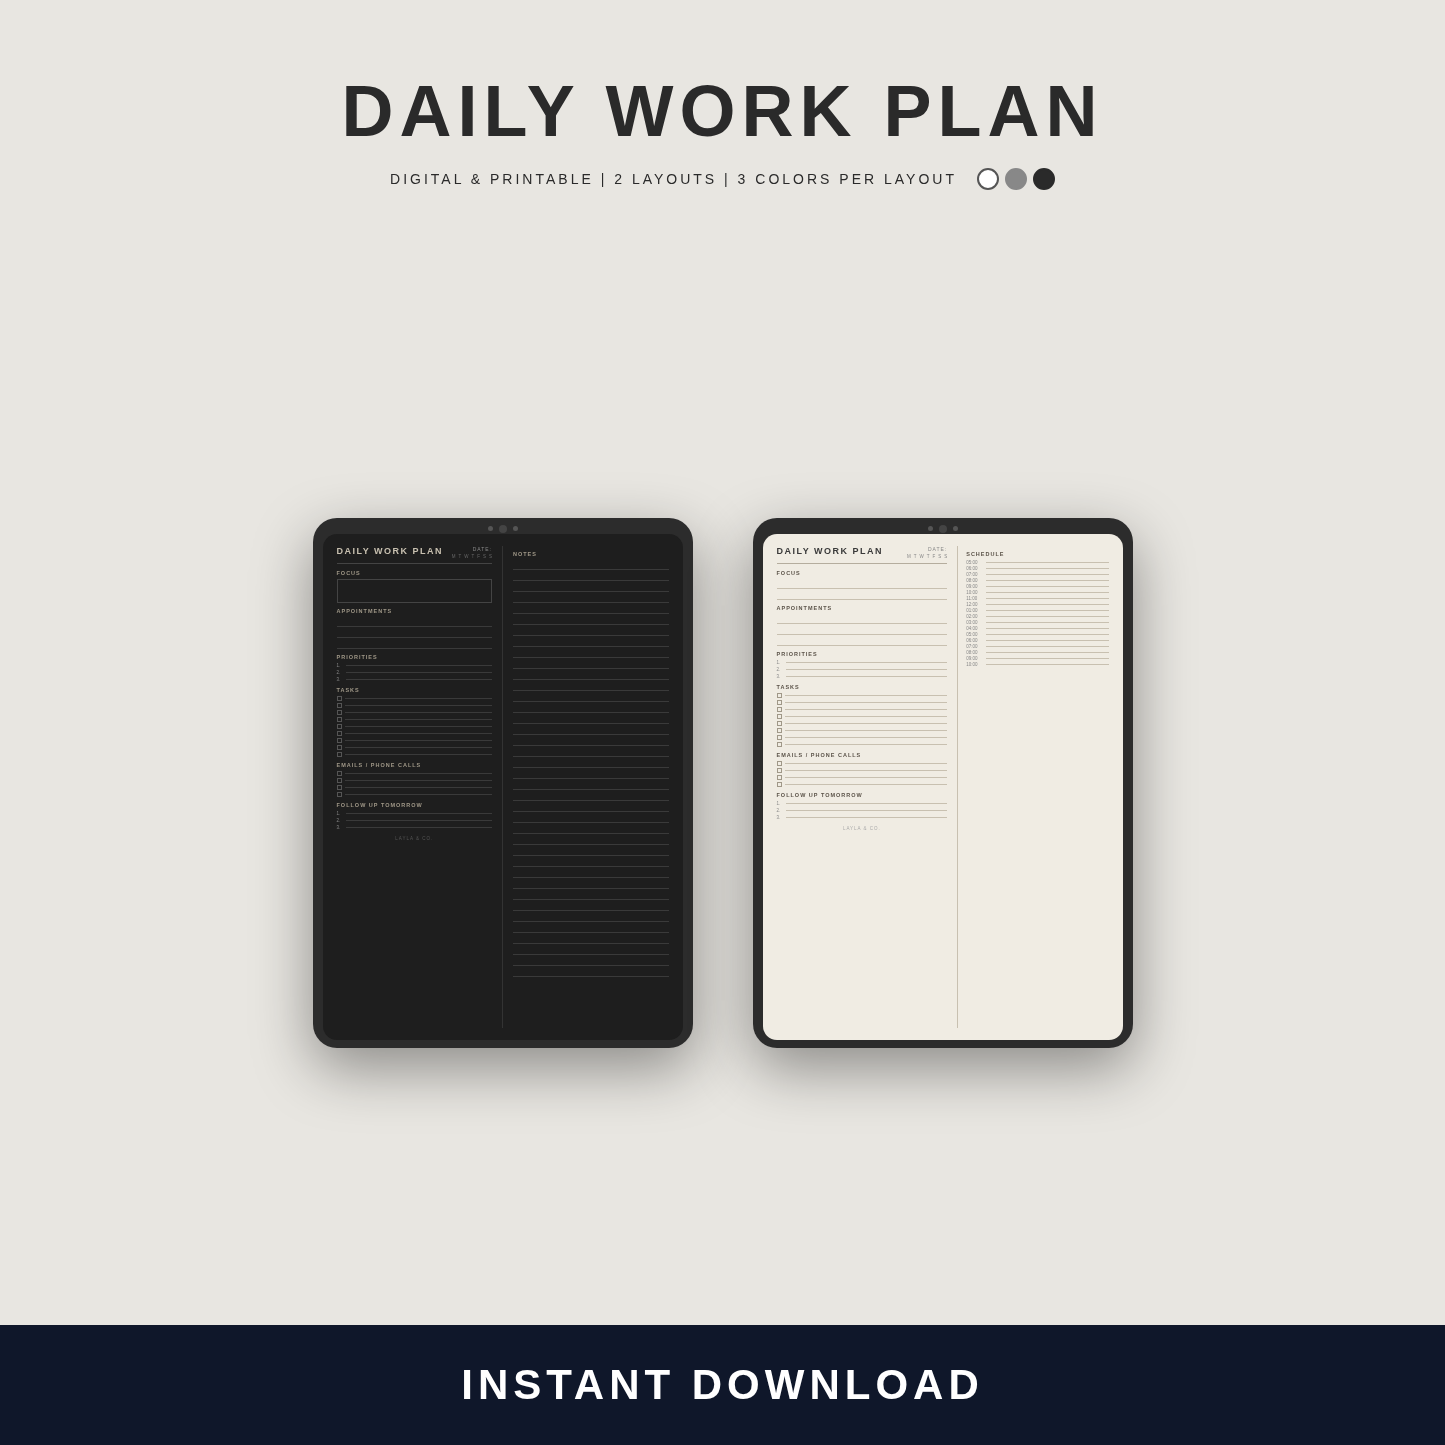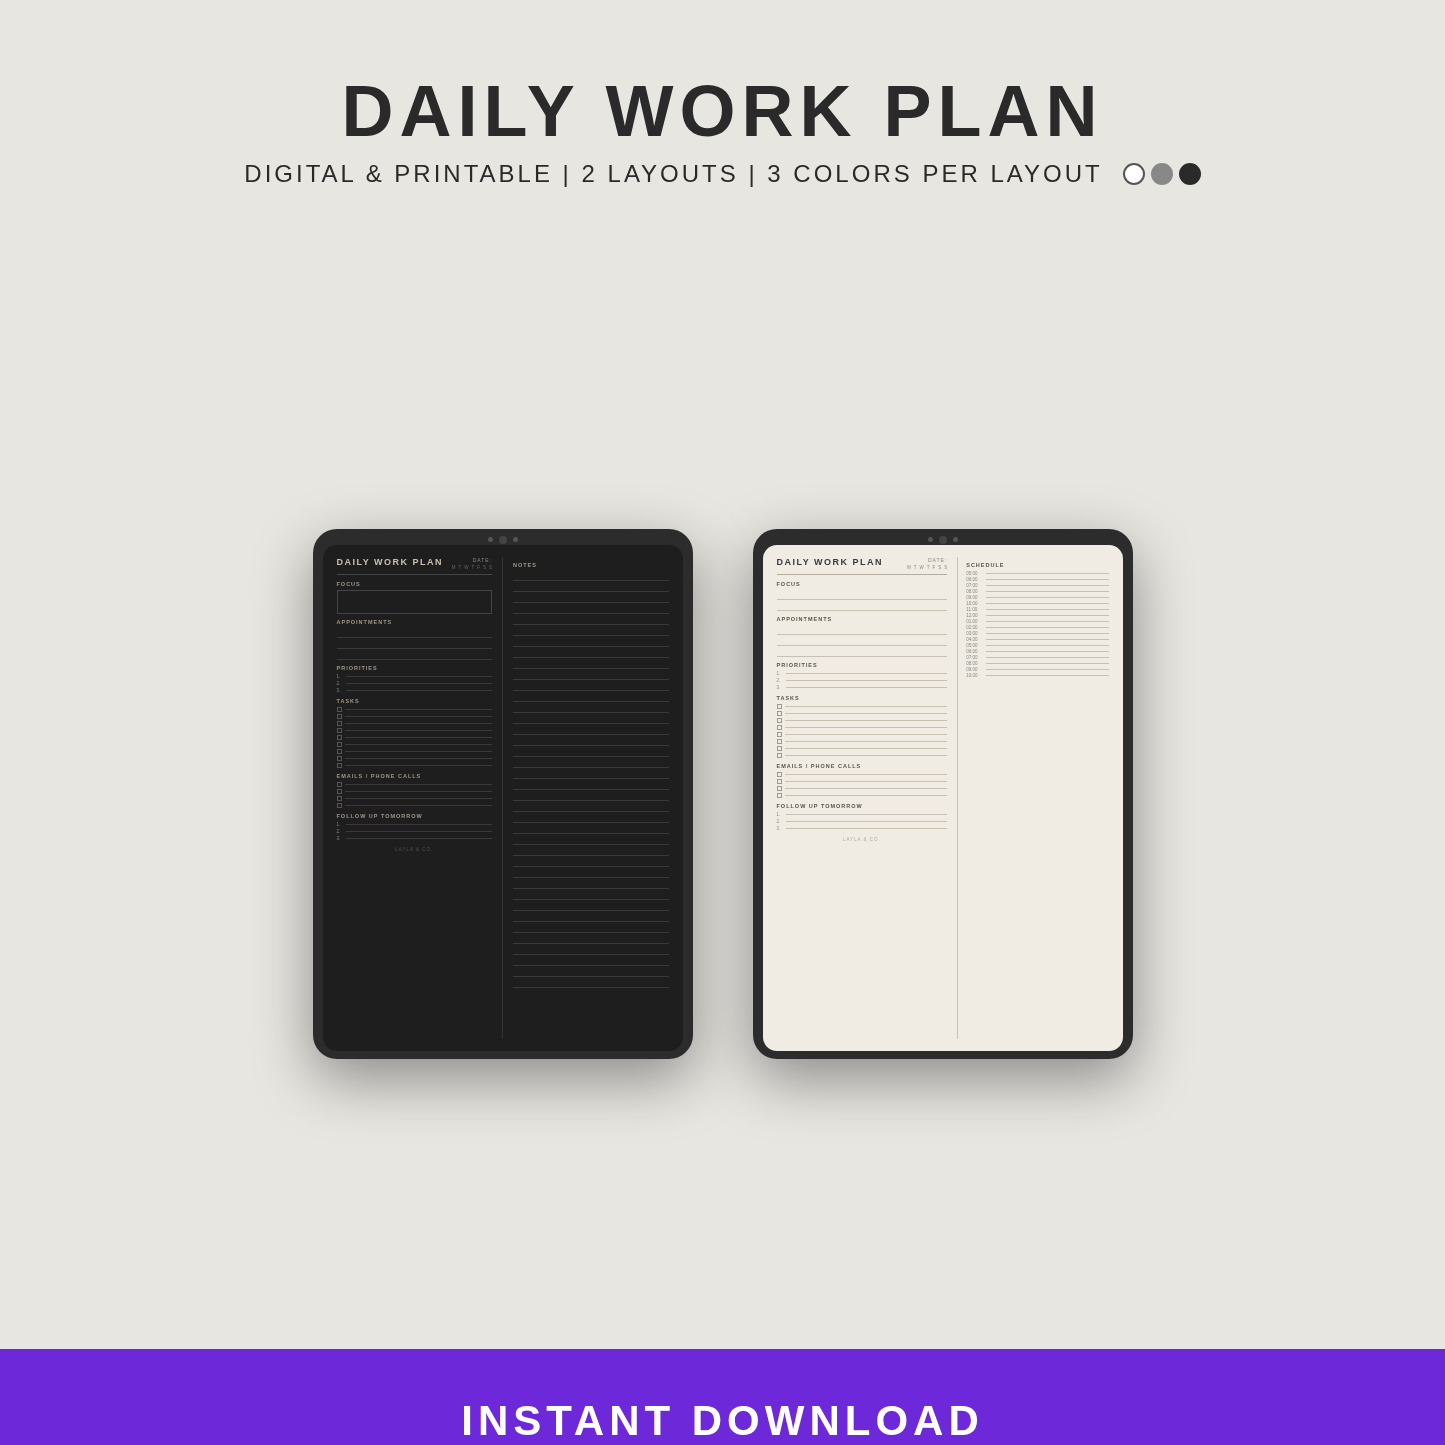--- a/index.html
+++ b/index.html
@@ -21,25 +21,25 @@
       padding-bottom: 30px;
     }
     .main-title {
       font-size: 72px;
       font-weight: 900;
       letter-spacing: 6px;
       color: #2a2a2a;
       text-transform: uppercase;
     }
     .subtitle {
-      font-size: 24px;
+      font-size: 14px;
       font-weight: 400;
       letter-spacing: 3px;
       color: #2a2a2a;
-      margin-top: 8px;
+      margin-top: 16px;
       display: flex;
       align-items: center;
       justify-content: center;
       gap: 16px;
     }
     .color-circles {
       display: inline-flex;
       align-items: center;
       gap: 6px;
       margin-left: 4px;
@@ -285,24 +285,24 @@
     .time-line {
       flex: 1;
       height: 0.5px;
       background: #c8c0b0;
     }
     .light-screen .time-line { background: #c8c0b0; }
 
     
     .bottom-bar {
       width: 100%;
-      background: #6d28d9;
-      height: 96px;
-      display: flex;
-      align-items: flex-end;
+      background: #0f172a;
+      height: 120px;
+      display: flex;
+      align-items: center;
       justify-content: center;
       margin-top: auto;
     }
     .instant-download-text {
       font-size: 42px;
       font-weight: 900;
       letter-spacing: 5px;
       color: #fff;
       text-transform: uppercase;
     }

